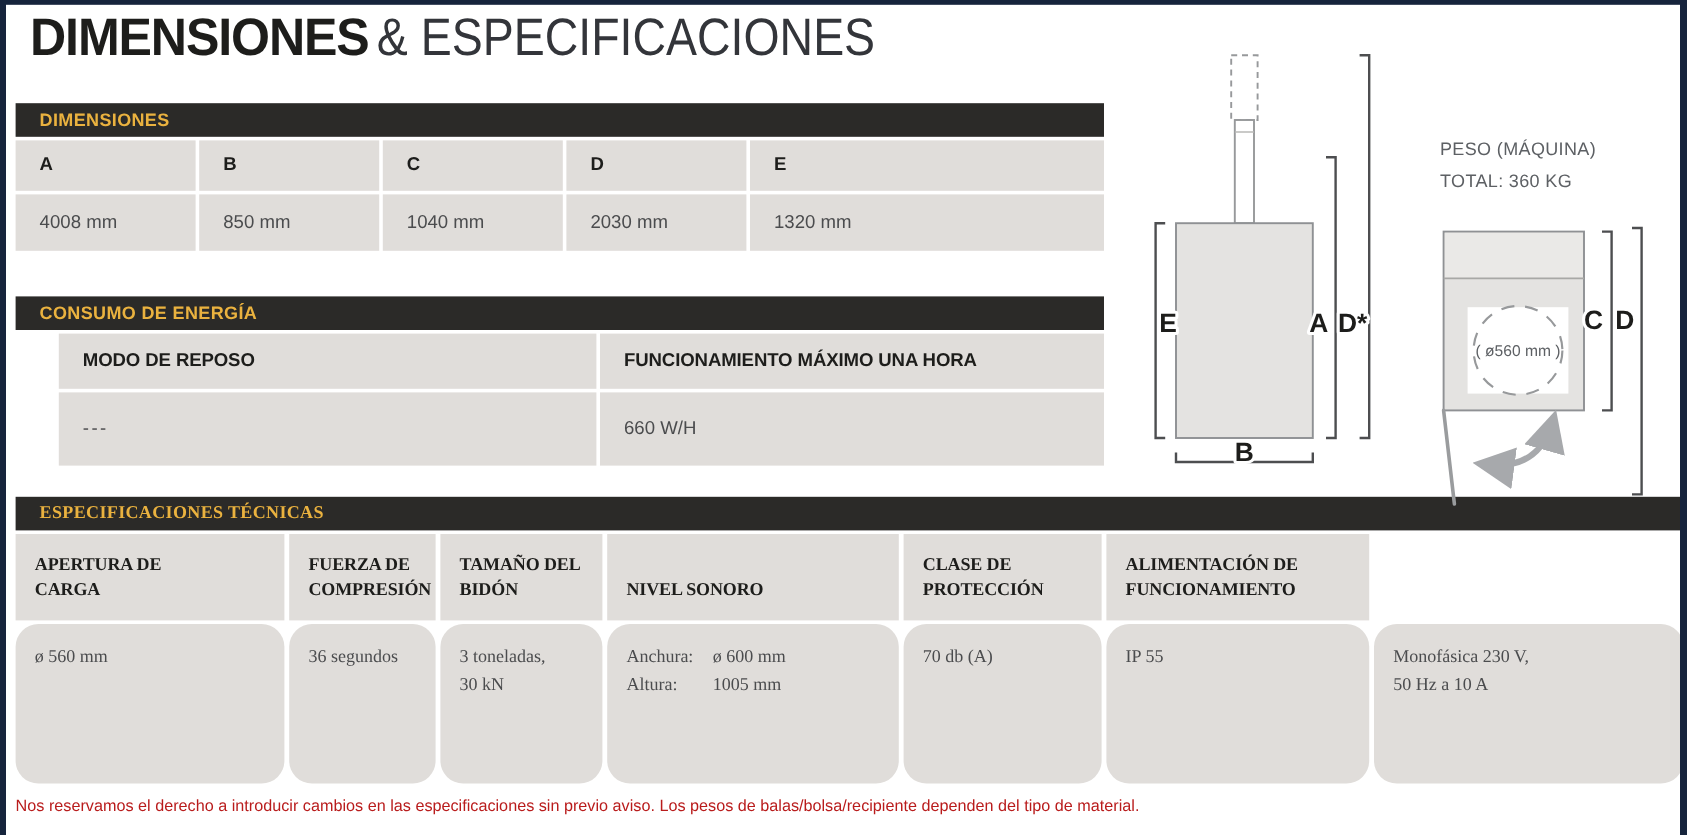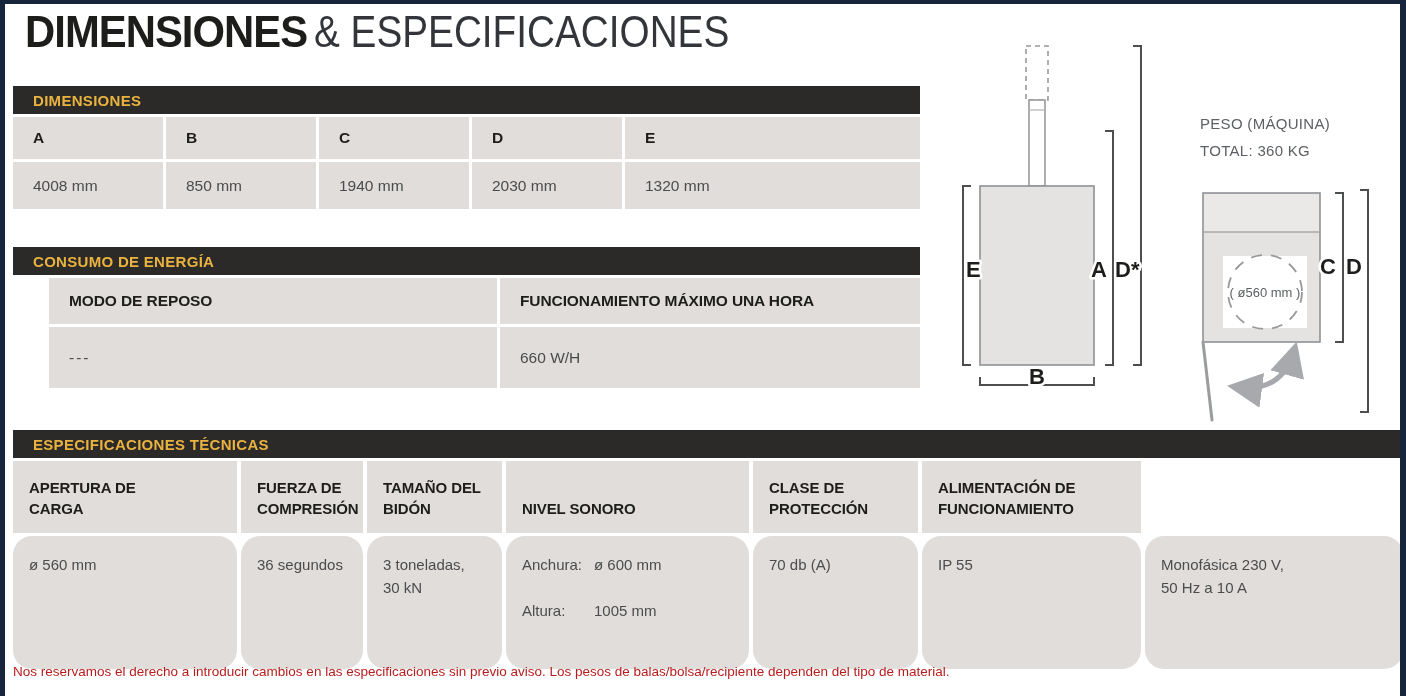--- a/index.html
+++ b/index.html
@@ -32,21 +32,21 @@
     font-size:44px; font-weight:400; color:#33353a;
     letter-spacing:0px;
     transform:scaleX(0.88); transform-origin:left center;
     margin-left:-8px;
   }
 
   
   .tbl { position:absolute; left:8px; }
   .tbl-dim { top:82px;  width:907px; }
   .tbl-con { top:243px; width:907px; }
-  .tbl-esp { top:426px; width:1390px; }
+  .tbl-esp { top:410px; width:1390px;font-family:Liberation Serif, serif; }
 
   .bar {
     background:#2b2a28; height:28px;
     display:flex; align-items:center;
     padding-left:20px;
   }
   .bar span {
     color:#eab23f; font-size:15px; font-weight:700; letter-spacing:0.3px;
   }
 
@@ -73,21 +73,21 @@
     height:72px; align-items:flex-end; padding-bottom:13px;
     white-space:pre-line; line-height:1.45; font-size:15px;
   }
   .tbl-esp .vals .cell {
     height:133px; align-items:flex-start; padding-top:17px;
     white-space:pre-line; line-height:1.55; font-size:15px;border-radius:19px;
   }
 
   .dashes { letter-spacing:2px; }
 
-  .pairs  { display:flex; flex-direction:column; line-height:1.55;gap:23px; }
+  .pairs  { display:flex; flex-direction:column; line-height:1.55; }
   .pair   { display:flex; }
   .pair .pl { width:72px; }
 
   
   .footer {
     position:absolute; left:8px; top:660px;
     width:1300px;
     color:#b91c1c; font-size:13.5px;
   }
 
@@ -121,21 +121,21 @@
     <div class="row head cols5">
       <div class="cell">A</div>
       <div class="cell">B</div>
       <div class="cell">C</div>
       <div class="cell">D</div>
       <div class="cell">E</div>
     </div>
     <div class="row vals cols5">
       <div class="cell">4008 mm</div>
       <div class="cell">850 mm</div>
-      <div class="cell">1940 mm</div>
+      <div class="cell">1040 mm</div>
       <div class="cell">2030 mm</div>
       <div class="cell">1320 mm</div>
     </div>
   </section>
 
   <section class="tbl tbl-con">
     <div class="bar">
       <span>CONSUMO DE ENERGÍA</span>
     </div>
     <div class="row head cols2">

